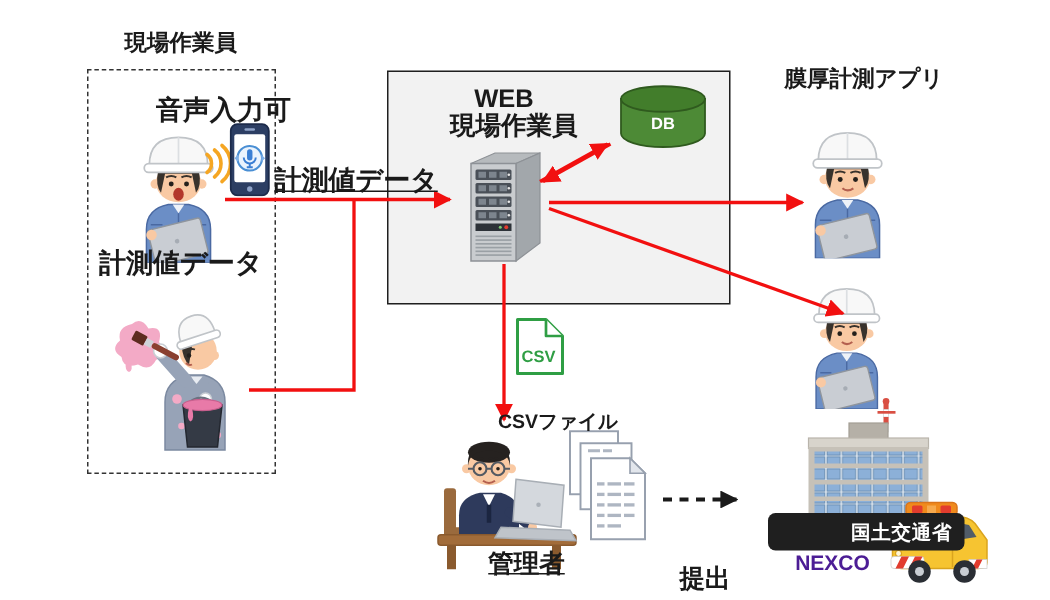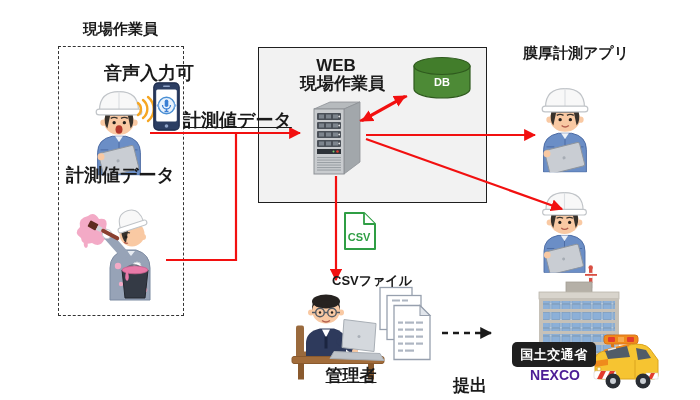--- a/index.html
+++ b/index.html
@@ -11,21 +11,21 @@
   .fs125{font-size:18px;}
   .fs14{font-size:17px;}
   .fs13{font-size:13px;font-weight:600;text-align:left;}
   .field-box{position:absolute;left:58px;top:46px;width:124px;height:268px;border:1.6px dashed #333;background:#fff;z-index:1;}
   .server-panel{position:absolute;left:258px;top:47px;width:227px;height:154px;border:1.6px solid #1f1f1f;background:#f2f2f2;z-index:1;}
   .art{z-index:3;}
   .arrows{position:absolute;left:0;top:0;z-index:5;pointer-events:none;}
   .lbl,.sign,.nexco{z-index:6;}
   .sign{position:absolute;left:512px;top:342px;width:84px;height:25px;background:#1f1f1f;color:#fff;
         border-radius:5px;display:flex;align-items:center;justify-content:center;
-        font-weight:700;font-size:13px;letter-spacing:.5px;}
+        font-weight:700;font-size:13px;letter-spacing:.5px;padding-left:47px;}
   .nexco{position:absolute;left:522px;top:367px;width:66px;text-align:center;color:#4c1d95;font-weight:700;font-size:14px;}
 </style>
 </head>
 <body>
 
 <div class="stage">
 
   <svg width="0" height="0" style="position:absolute" aria-hidden="true">
     <defs>
       <symbol id="sym-worker" viewBox="0 0 72 96">

